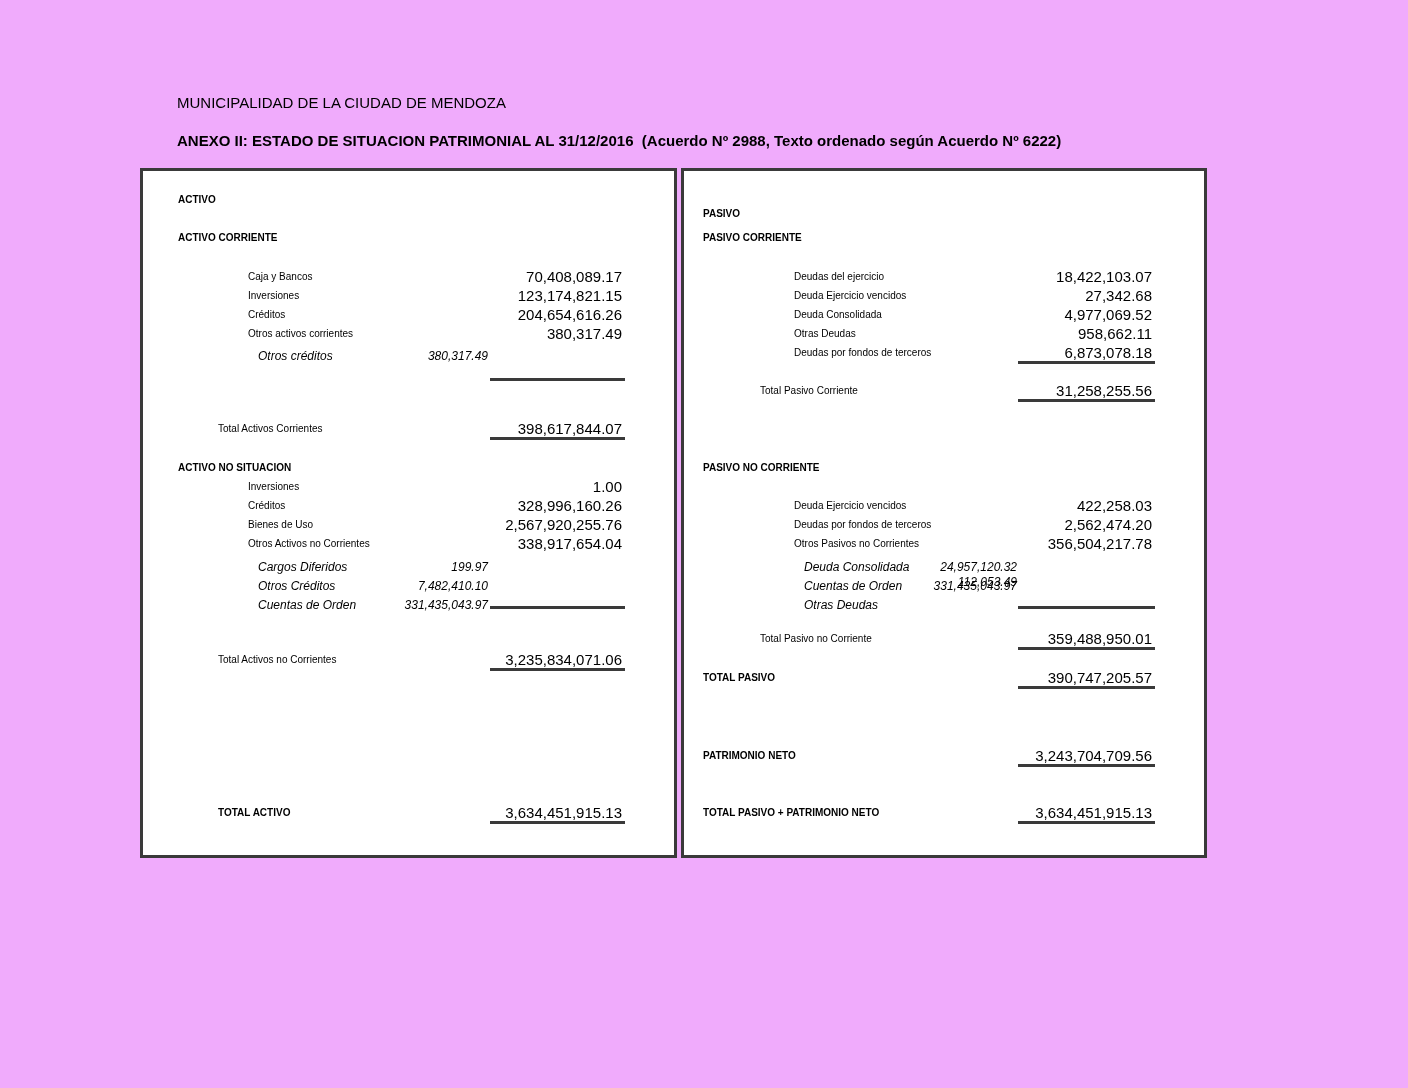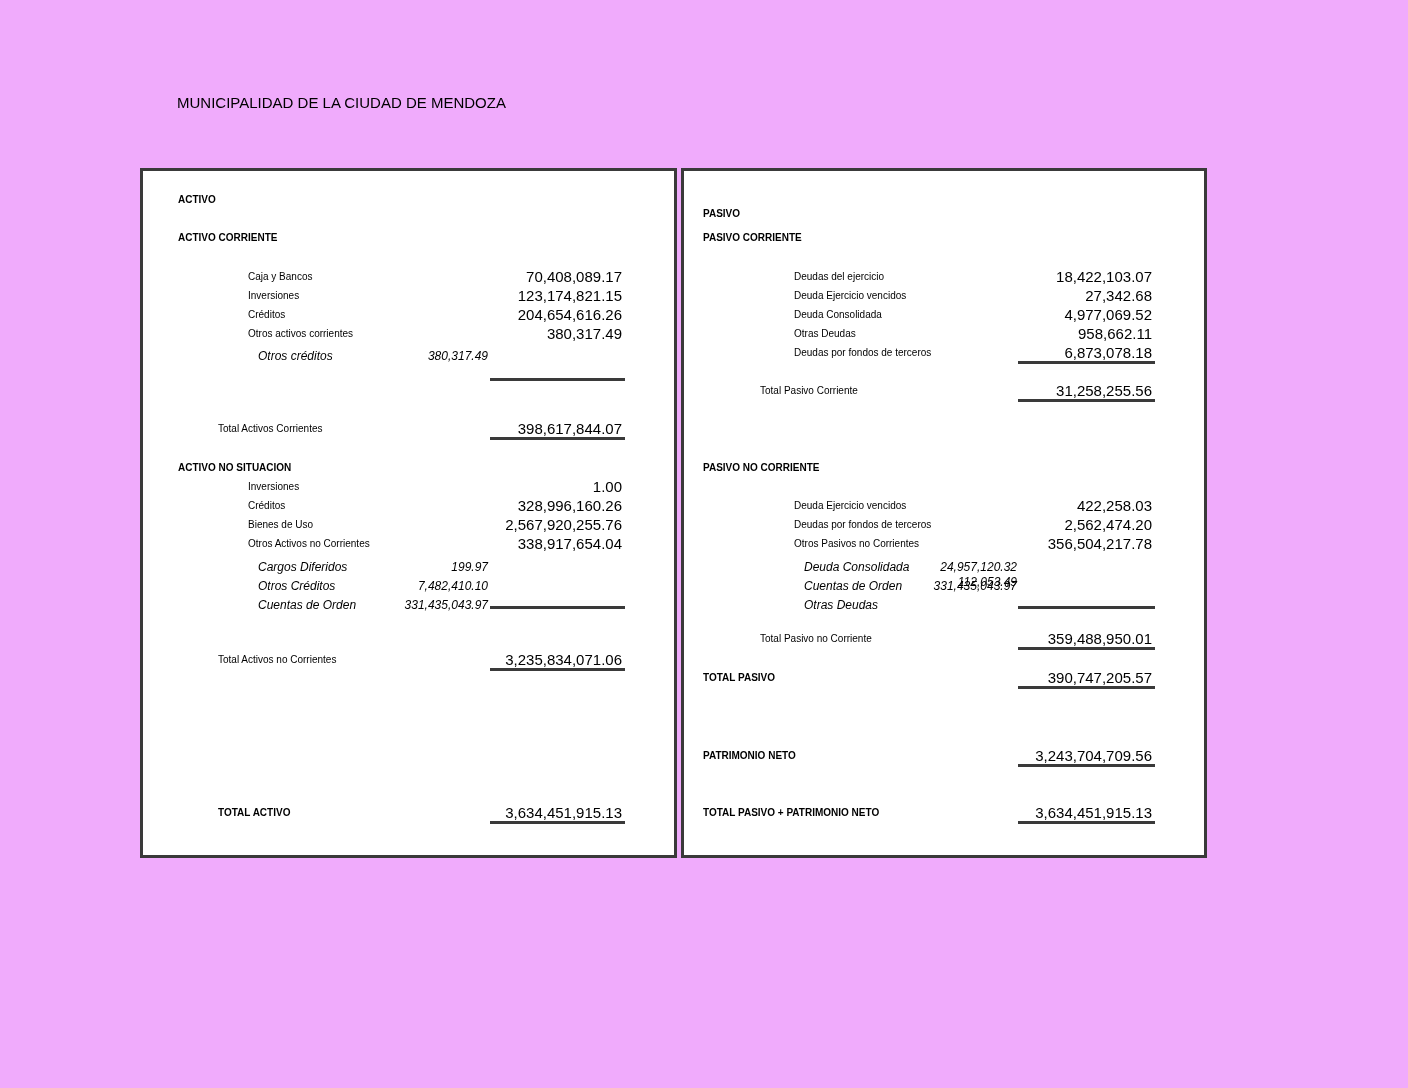--- a/index.html
+++ b/index.html
@@ -17,20 +17,21 @@
   .ival{position:absolute;width:120px;text-align:right;white-space:pre;font-style:italic;font-size:12px;line-height:19px;}
   .ilbl{position:absolute;white-space:pre;font-style:italic;font-size:12px;line-height:19px;}
   .rule{position:absolute;height:3px;background:#3a3a3a;}
 </style>
 </head>
 <body>
 
 <div class="page">
 
   <div class="t hdr" style="left:177px;top:93px;">MUNICIPALIDAD DE LA CIUDAD DE MENDOZA</div>
+  <div class="t hdr b" style="left:177px;top:131px;">ANEXO II: ESTADO DE SITUACION PATRIMONIAL AL 31/12/2016  (Acuerdo Nº 2988, Texto ordenado según Acuerdo Nº 6222)</div>
 
   <div class="panel" style="left:140px;top:168px;width:537px;height:690px;">
     <div class="inner">
 
       <div class="t b" style="left:35px;top:19px;">ACTIVO</div>
       <div class="t b" style="left:35px;top:57px;">ACTIVO CORRIENTE</div>
 
       <div class="t" style="left:105px;top:96px;">Caja y Bancos</div>
       <div class="val" style="left:344px;top:96px;">70,408,089.17</div>
       <div class="t" style="left:105px;top:115px;">Inversiones</div>

